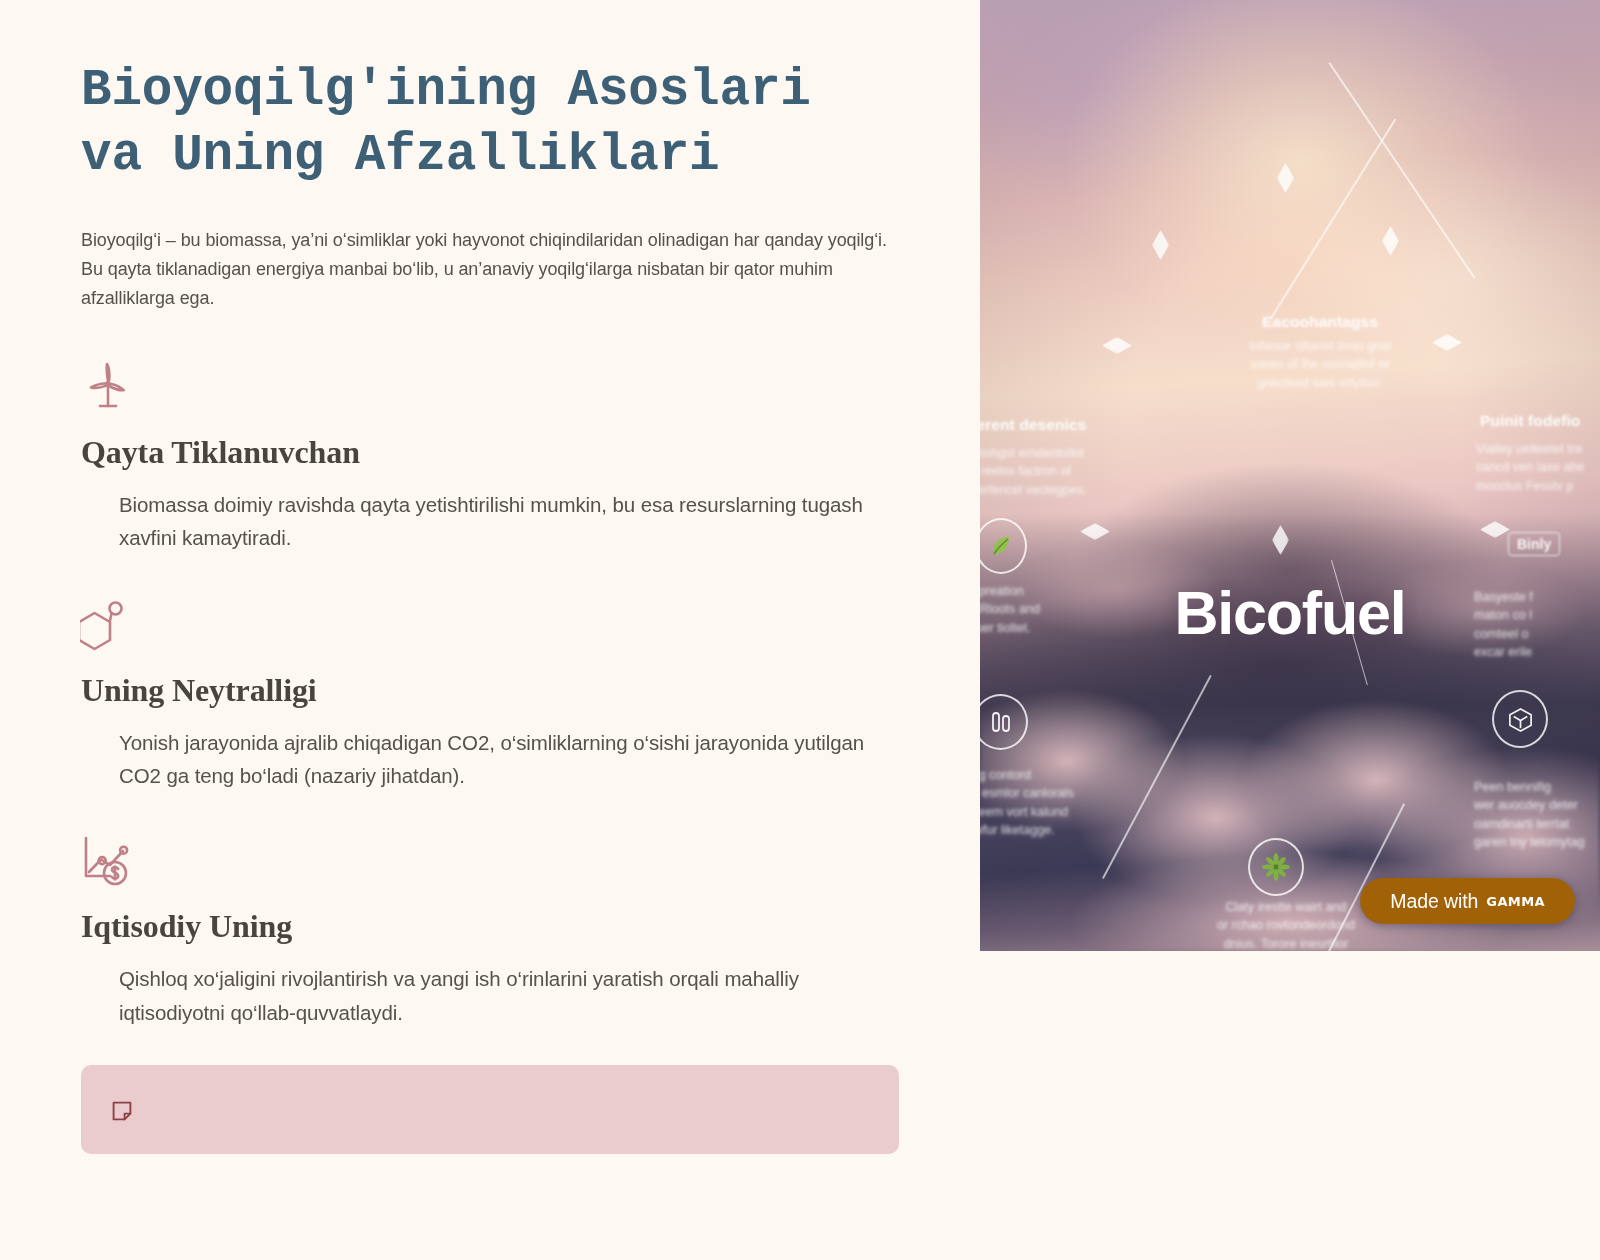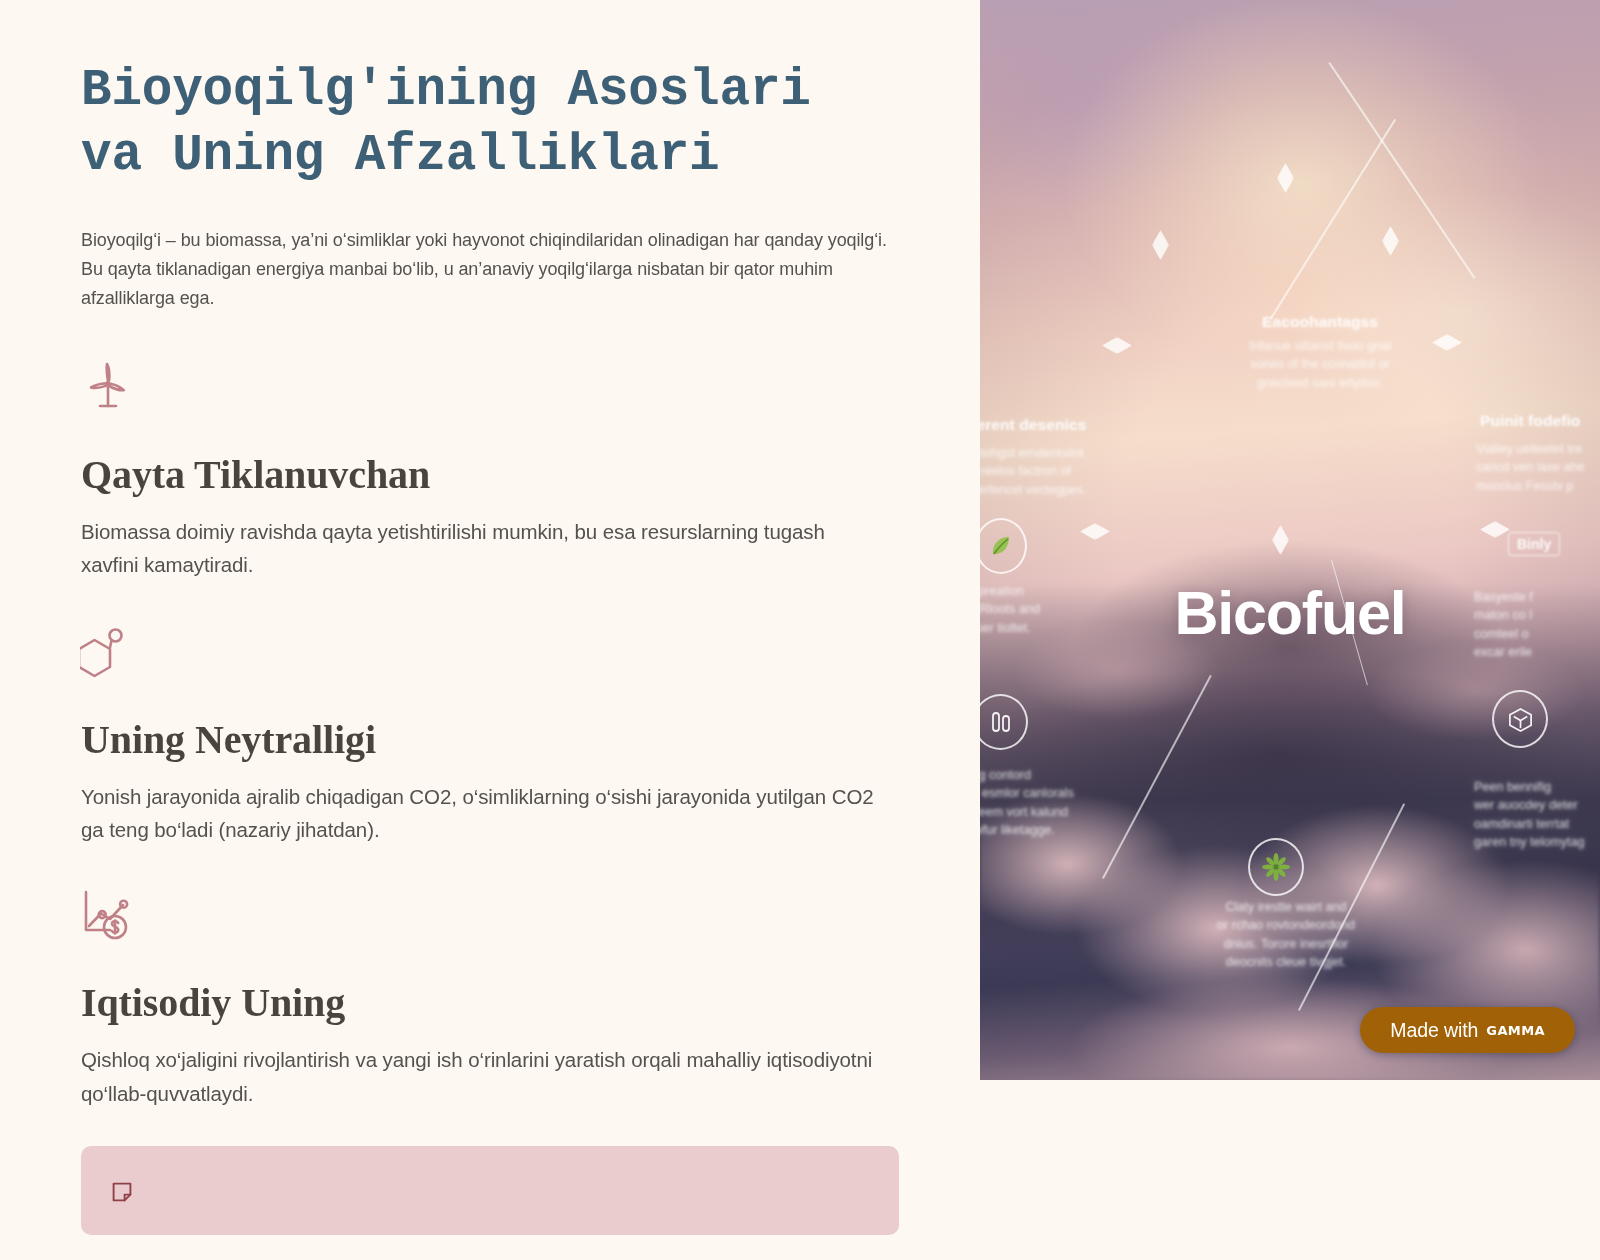--- a/index.html
+++ b/index.html
@@ -34,33 +34,34 @@
     color:#55514C;
     max-width:820px;
     letter-spacing:-0.1px;
   }
 
   .feature { margin-top:40px; }
   .feature-icon { width:56px; height:56px; display:block; margin-left:-1px; }
   .feature-icon svg { display:block; }
   .feature-title {
     font-family:"Liberation Serif", serif;
-    font-size:40px;
+    font-size:32px;
     font-weight:700;
     color:#4A443E;
-    margin-top:37px;
+    margin-top:20px;
     letter-spacing:-0.1px;
   }
   .feature-body {
     margin-top:17px;
     font-size:20.5px;
     line-height:1.62;
     color:#55514C;
     max-width:800px;
     letter-spacing:-0.1px;
+    margin-left:38px;
   }
   #f1 { margin-top:44px; }
   #f2 { margin-top:42px; }
   #f3 { margin-top:40px; }
 
   .callout {
     margin-top:36px;
     width:818px;
     background:#EBCCCE;
     border-radius:10px;
@@ -73,21 +74,21 @@
   .callout-text {
     font-size:20.5px;
     line-height:1.66;
     color:#32302E;
     letter-spacing:-0.1px;
   }
 
   
   .right-panel {
     position:relative;
-    width:620px; height:1080px;
+    width:620px; height:951px;
     flex:0 0 620px;
     overflow:hidden;
     background:#C9A7B3;
   }
   .img-layer { position:absolute; inset:0; }
 
   
   .sky {
     background:
       linear-gradient(176deg,

